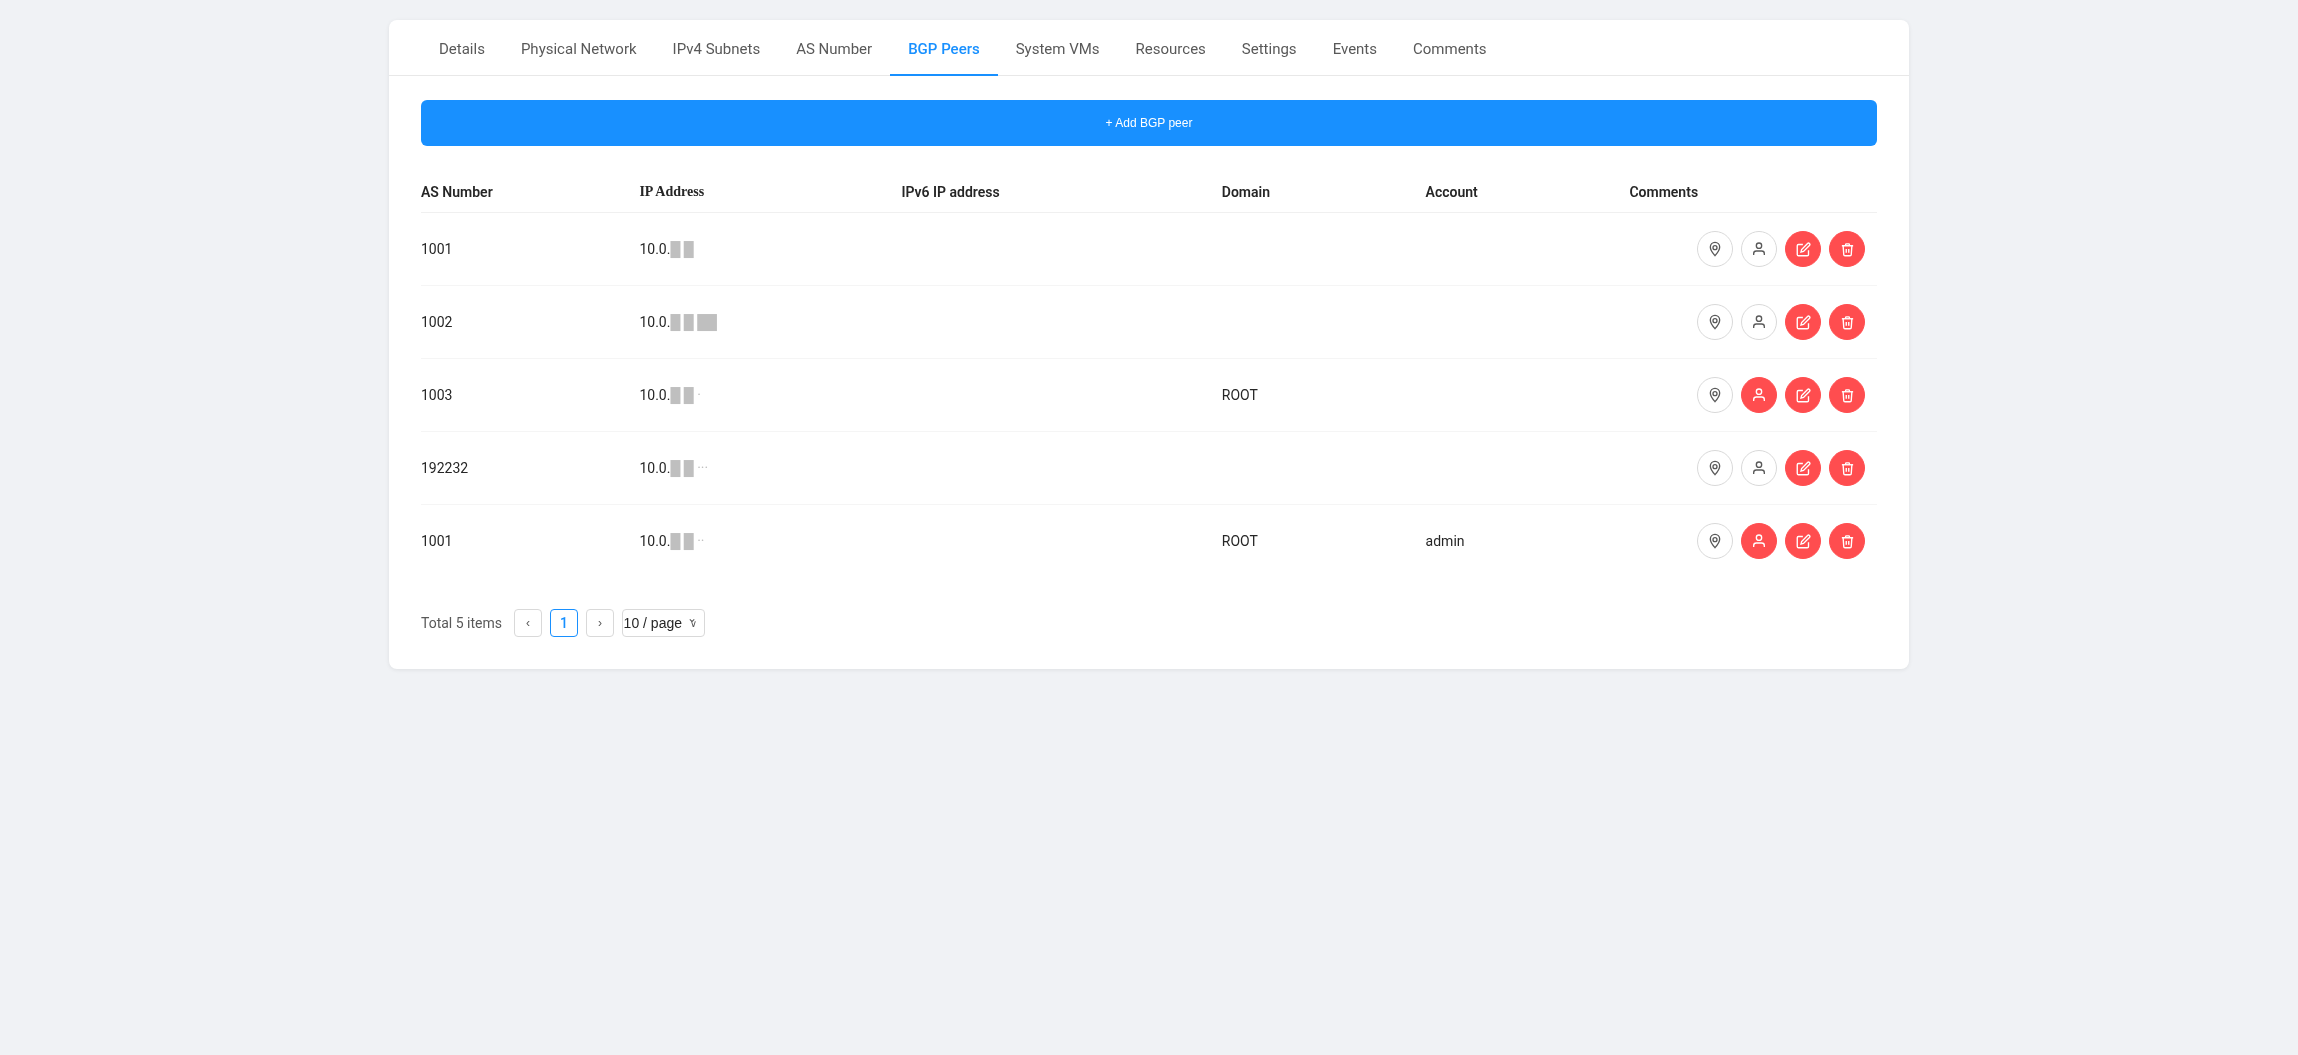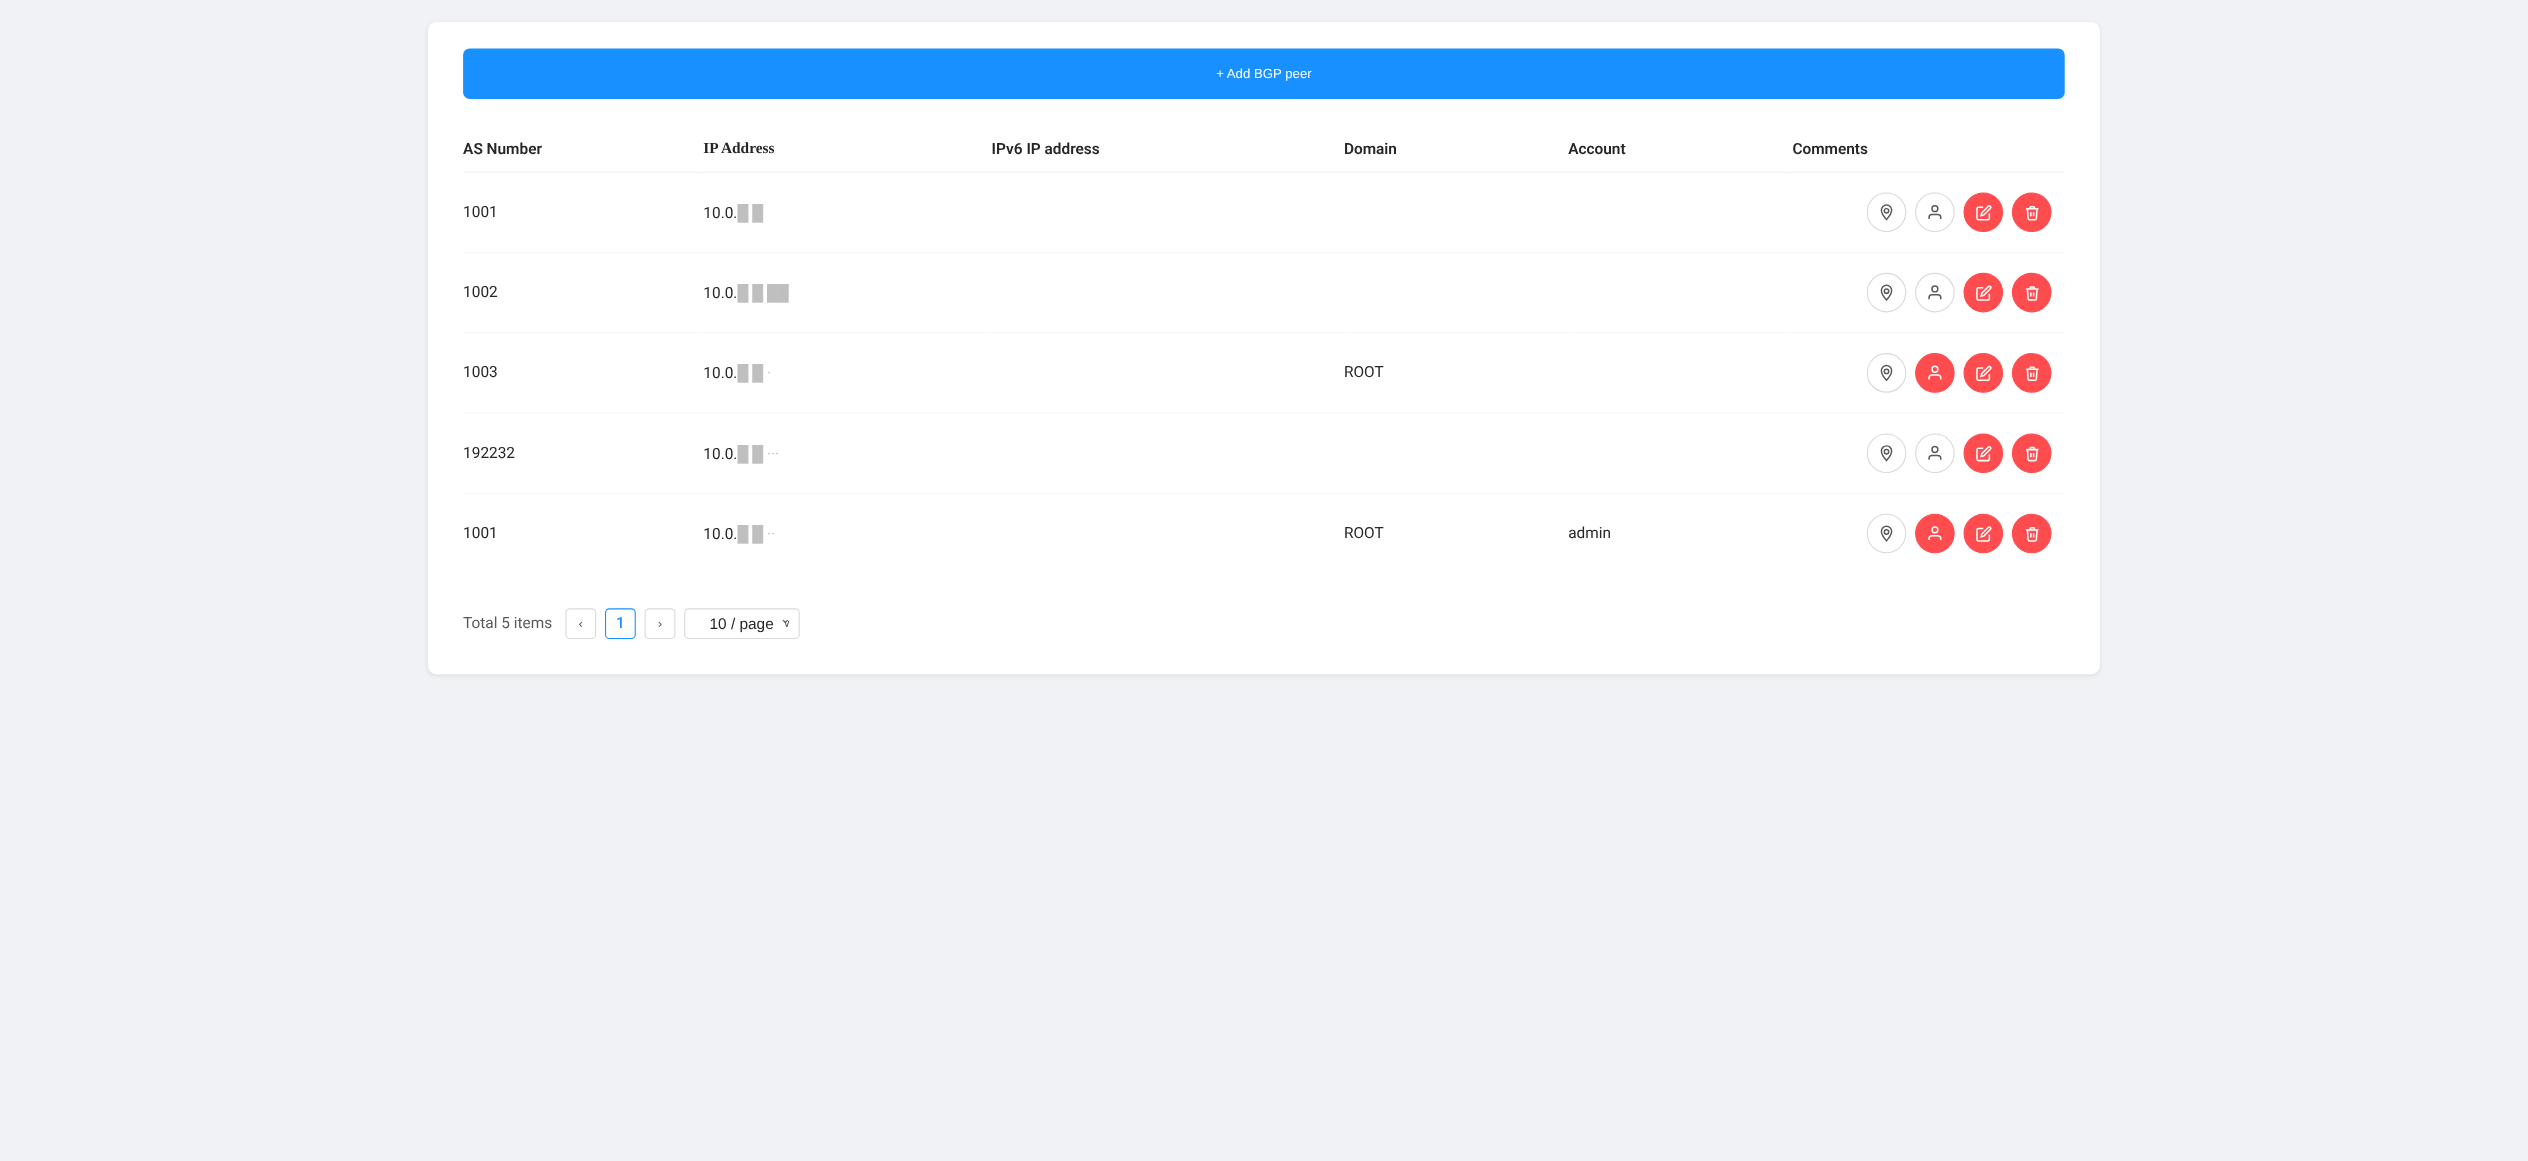--- a/index.html
+++ b/index.html
@@ -158,26 +158,27 @@
       justify-content: center;
       font-size: 14px;
       color: #1890ff;
       font-weight: 500;
     }
     .per-page {
       height: 28px;
       border: 1px solid #d9d9d9;
       border-radius: 4px;
       background: #fff;
-      padding: 0 22px 0 22px;
+      padding: 0 22px 0 0;
       font-size: 14px;
       color: #262626;
       cursor: pointer;
       appearance: none;
       position: relative;
+      text-align: right;
     }
     .per-page-wrap {
       position: relative;
       display: inline-flex;
       align-items: center;
     }
     .per-page-wrap::after {
       content: '⌄';
       position: absolute;
       right: 8px;
@@ -192,20 +193,32 @@
     .col-ipv6 { width: 22%; }
     .col-domain { width: 14%; }
     .col-account { width: 14%; }
     .col-actions { width: 17%; text-align: right; }
   </style>
 </head>
 <body>
 
 <div class="card">
 
+  <div class="tabs">
+    <div class="tab">Details</div>
+    <div class="tab">Physical Network</div>
+    <div class="tab">IPv4 Subnets</div>
+    <div class="tab">AS Number</div>
+    <div class="tab active">BGP Peers</div>
+    <div class="tab">System VMs</div>
+    <div class="tab">Resources</div>
+    <div class="tab">Settings</div>
+    <div class="tab">Events</div>
+    <div class="tab">Comments</div>
+  </div>
 
   <div class="content">
 
     <button class="add-btn">+ Add BGP peer</button>
 
     <div class="table-wrap">
       <table>
         <thead>
           <tr>
             <th class="col-as">AS Number</th>

